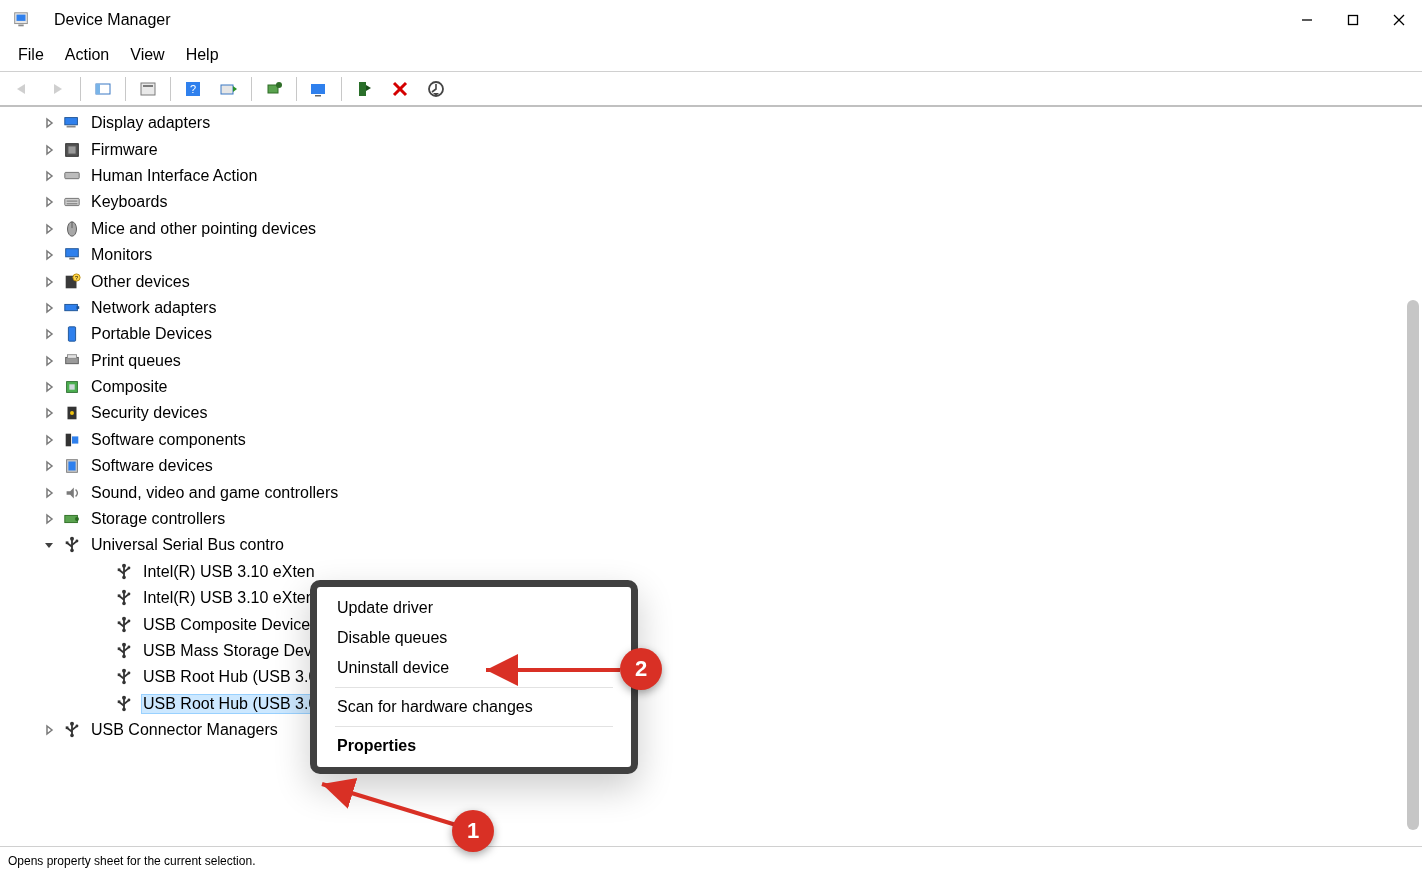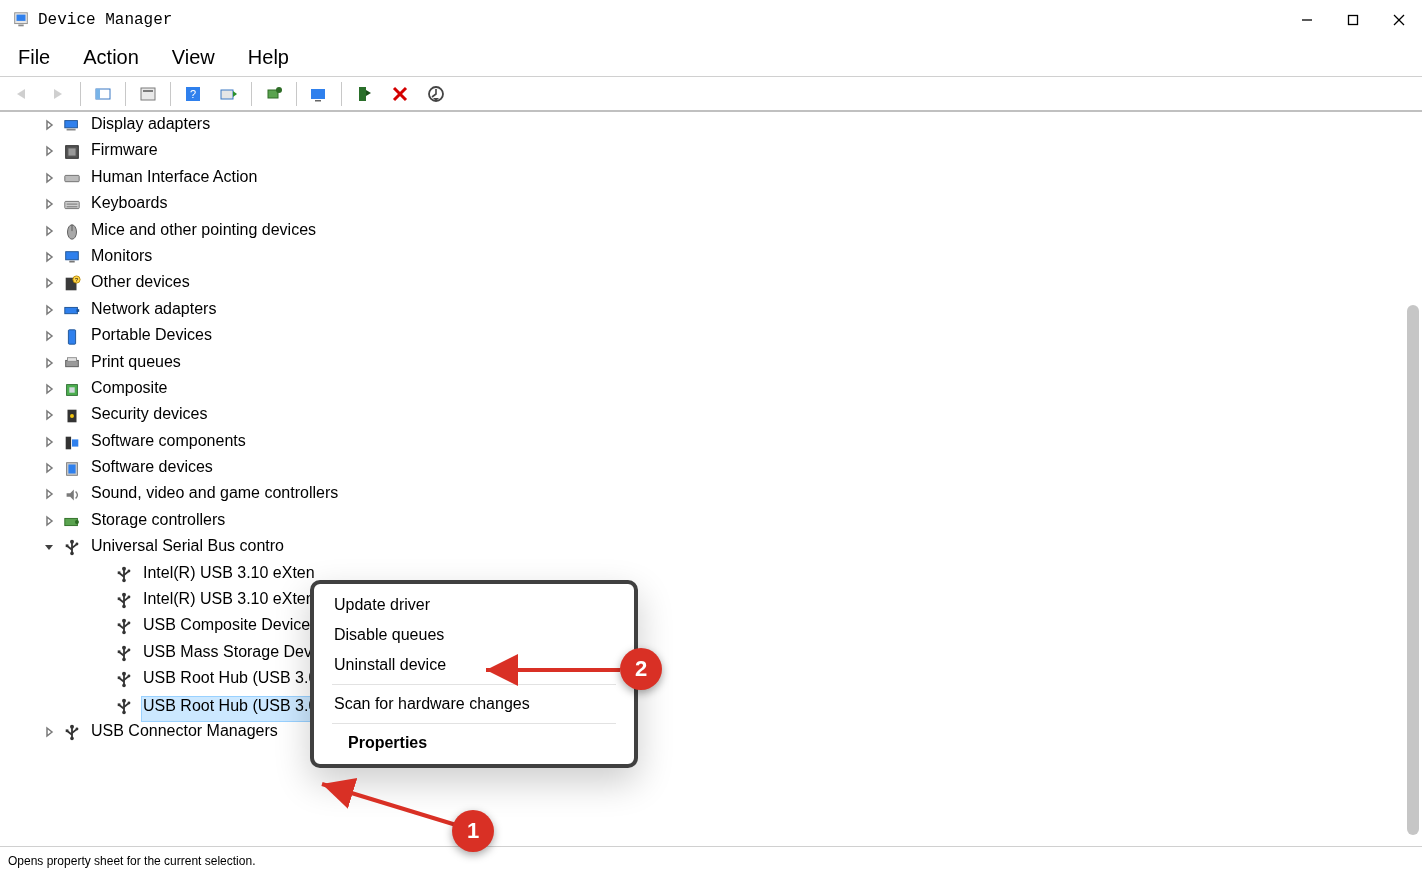--- a/index.html
+++ b/index.html
@@ -14,26 +14,26 @@
     height: 874px;
     position: relative;
   }
   .window { display: flex; flex-direction: column; height: 100%; }
 
   
   .titlebar {
     display: flex; align-items: center; justify-content: space-between;
     height: 40px; padding-left: 10px;
   }
-  .title-left { display: flex; align-items: center; gap: 0; font-size: 16px; font-family: Liberation Mono, monospace; }
+  .title-left { display: flex; align-items: center; gap: 16px; font-size: 16px; }
   .win-controls { display: flex; }
   .win-btn { width: 46px; height: 40px; display:flex; align-items:center; justify-content:center; color:#000; }
 
   
-  .menubar { display:flex; gap: 13px; padding: 2px 8px; font-size: 20px; border-bottom:1px solid rgba(0,0,0,0); }
+  .menubar { display:flex; gap: 1px; padding: 2px 8px; font-size: 16px; border-bottom:1px solid rgba(0,0,0,0); }
   .menu-item { padding: 4px 10px; }
 
   
   .toolbar {
     display:flex; align-items:center; gap:4px; padding: 2px 6px;
     border-top: 1px solid #d0d0d0; border-bottom: 2px solid #c0c0c0;
     height: 36px;
   }
   .toolbar .sep { width:1px; height:24px; background:#c8c8c8; margin:0 2px; }
   .tbtn {
@@ -41,21 +41,21 @@
   }
   .tbtn.disabled { opacity:0.4; }
 
   
   .tree-wrap { flex:1 1 auto; position:relative; border:1px solid transparent; overflow:hidden; }
   .tree {
     position:absolute; top:2px; left:4px; right:20px; bottom:0;
     overflow:auto; padding:0;
   }
   .node {
-    display:flex; height:26.4px; white-space:nowrap;
+    display:flex; align-items:center; height:26.4px; white-space:nowrap;
   }
   .expander {
     width:20px; height:20px; display:flex; align-items:center; justify-content:center;
     color:#7a7a7a; margin-right:2px;
   }
   .expander.blank { visibility:hidden; }
   .icon-box {
     width:22px; height:22px; display:flex; align-items:center; justify-content:center; margin-right:6px;
   }
   .label { font-size:16px; padding:0 2px; }
@@ -64,28 +64,28 @@
   .indent1 { padding-left: 34px; }
   .indent2 { padding-left: 86px; }
 
   
   .vscroll { position:absolute; top:2px; right:0; width:18px; height:calc(100% - 2px); }
   .vscroll .thumb { position:absolute; right:2px; top:190px; width:12px; height:530px; background:#c6c6c6; border-radius:6px; }
 
   
   .ctxmenu {
     position:absolute; left:310px; top:580px; width:328px;
-    background:#fff; border:4px solid #404040; border-radius:10px;
+    background:#fff; border:7px solid #404040; border-radius:10px;
     box-shadow: 0 14px 36px rgba(0,0,0,0.20);
     padding: 6px 0;
     z-index: 50;
   }
   .ctx-item { padding: 6px 20px; font-size:16px; }
   .ctx-sep { height:1px; background:#e2e2e2; margin:4px 18px; }
-  .ctx-bold { font-weight:700;margin-left:14px; }
+  .ctx-bold { font-weight:700; }
 
   
   .statusbar { height:28px; border-top:1px solid #d0d0d0; padding:2px 8px; font-size:12px; display:flex; align-items:center; }
 
   
   .badge {
     position:absolute; width:42px; height:42px; border-radius:50%;
     background:#d93025; color:#fff; font-size:22px; font-weight:700;
     display:flex; align-items:center; justify-content:center;
     box-shadow:0 3px 8px rgba(0,0,0,0.35);

